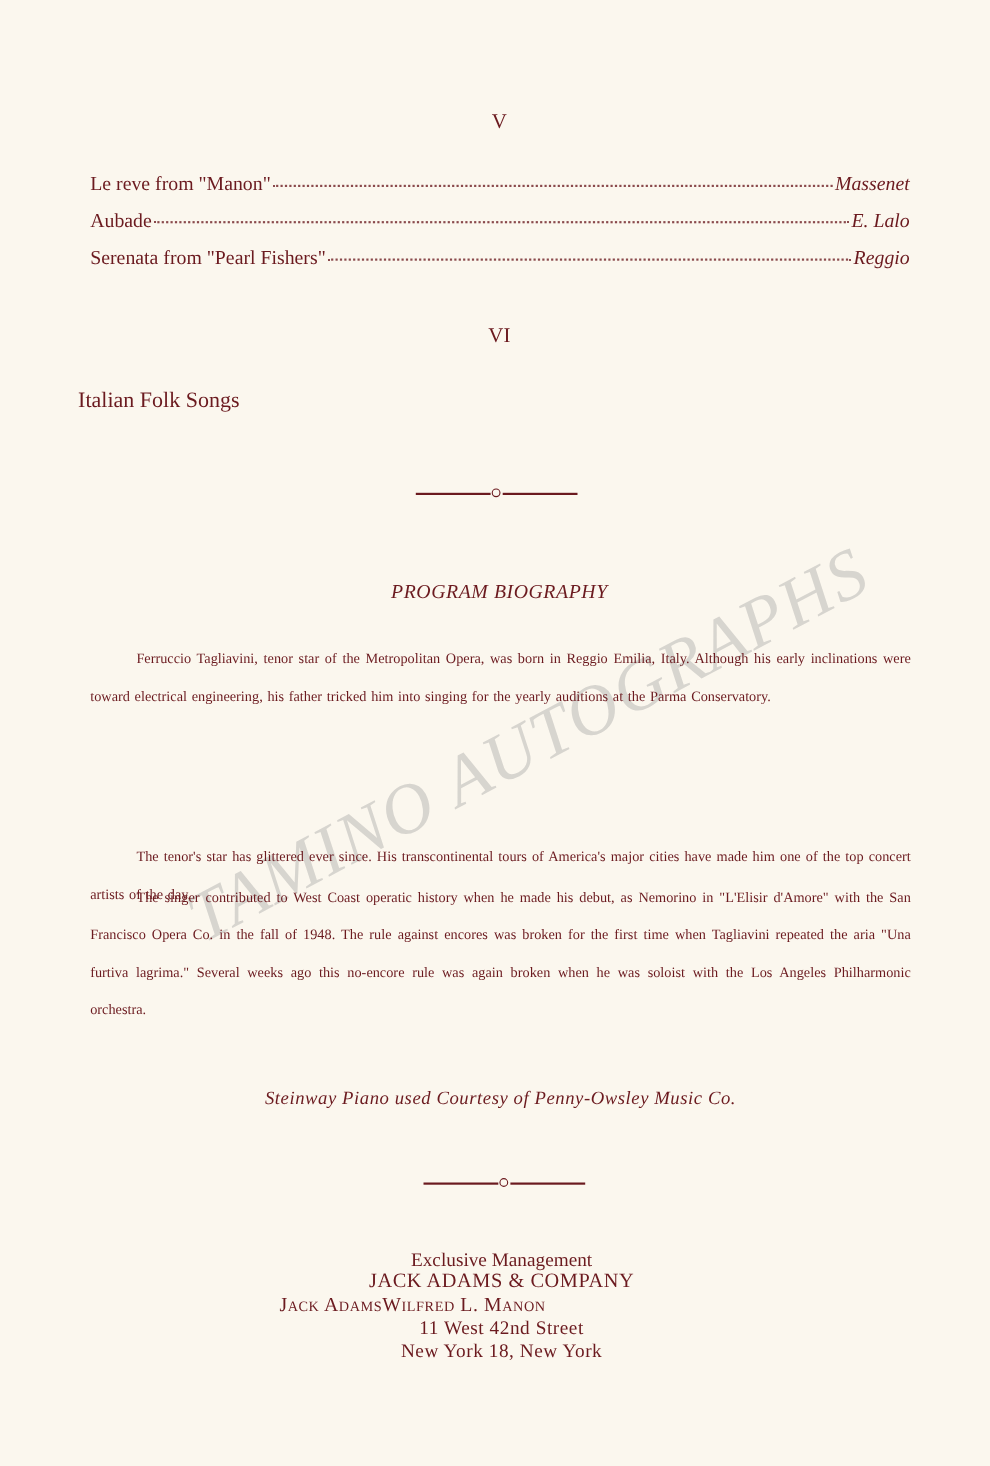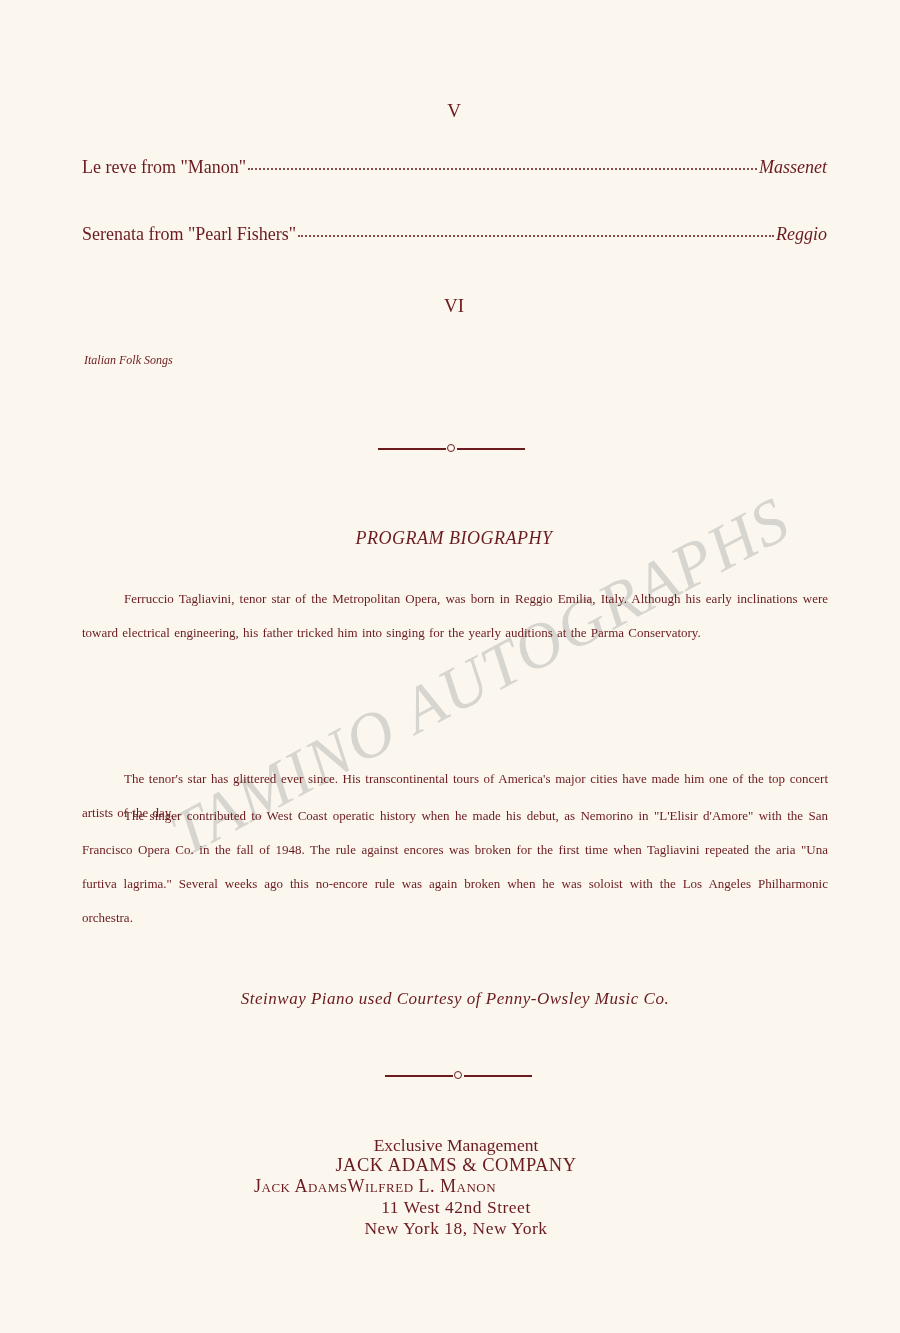--- a/index.html
+++ b/index.html
@@ -14,21 +14,21 @@
   .numeral { position:absolute; left:0; width:908px; text-align:center; font-size:19px; }
   .prog-line {
     position:absolute; left:82px; width:745px; display:flex; align-items:baseline;
     font-size:18px; white-space:nowrap;
   }
   .prog-line .title { flex:0 0 auto; }
   .prog-line .dots {
     flex:1 1 auto; margin:0 2px; border-bottom:2px dotted #8a4a4c; height:0; transform:translateY(-3px);
   }
   .prog-line .composer { flex:0 0 auto; font-style:italic;font-family:Liberation Serif, serif; }
-  .folk { position:absolute; left:84px; top:353px; font-size:12px;font-style:italic; }
+  .folk { position:absolute; left:71px; top:353px; font-size:20px; }
   .ornament { position:absolute; height:14px; }
   .ornament .l, .ornament .r { position:absolute; top:6px; height:1.5px; background:#6b1a1f; }
   .ornament .c { position:absolute; top:2px; width:6px; height:6px; border:1.5px solid #6b1a1f; border-radius:50%; background:#fbf7ee; }
   .bio-heading { position:absolute; left:0; width:908px; text-align:center; font-style:italic; font-size:18px; top:528px; letter-spacing:0.5px; }
   .para {
     position:absolute; left:82px; width:746px; font-size:13px; line-height:34px;
     text-align:justify; text-indent:42px; word-spacing:1px;
   }
   .courtesy { position:absolute; left:0; width:910px; text-align:center; font-style:italic; font-size:17px; top:989px; letter-spacing:0.5px; }
   .mgmt { position:absolute; left:0; width:912px; text-align:center; font-size:17.5px; line-height:21px; }
@@ -44,20 +44,25 @@
 <body>
 
 <div class="page">
 
   <div class="numeral" style="top:100px;">V</div>
 
   <div class="prog-line" style="top:157px;">
     <span class="title">Le reve from "Manon"</span>
     <span class="dots"></span>
     <span class="composer">Massenet</span>
+  </div>
+  <div class="prog-line" style="top:190px;">
+    <span class="title">Aubade</span>
+    <span class="dots"></span>
+    <span class="composer">E. Lalo</span>
   </div>
   <div class="prog-line" style="top:224px;">
     <span class="title">Serenata from "Pearl Fishers"</span>
     <span class="dots"></span>
     <span class="composer">Reggio</span>
   </div>
 
   <div class="numeral" style="top:295px;">VI</div>
   <div class="folk">Italian Folk Songs</div>
 

